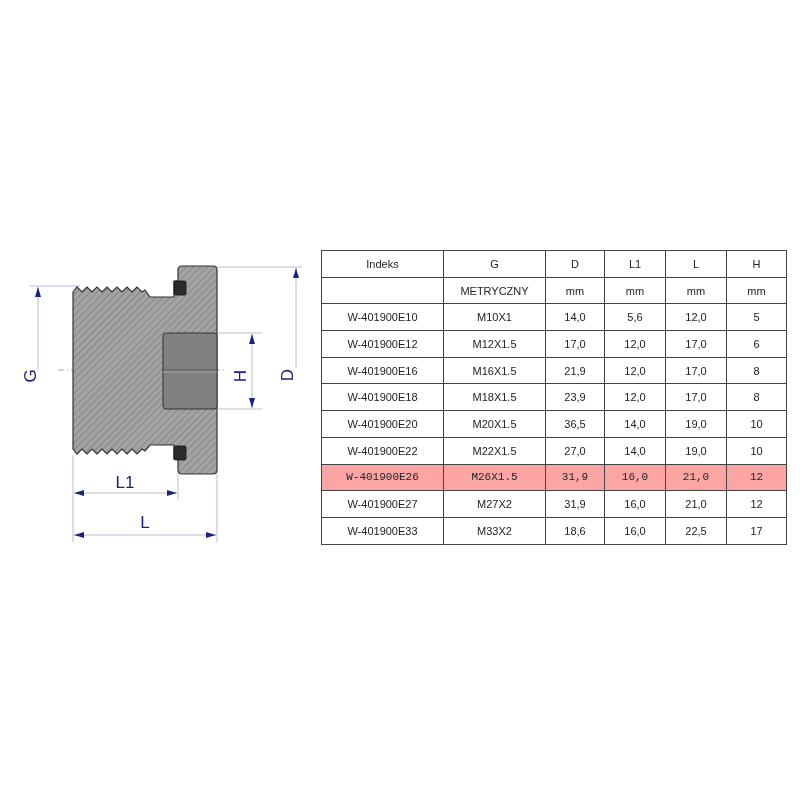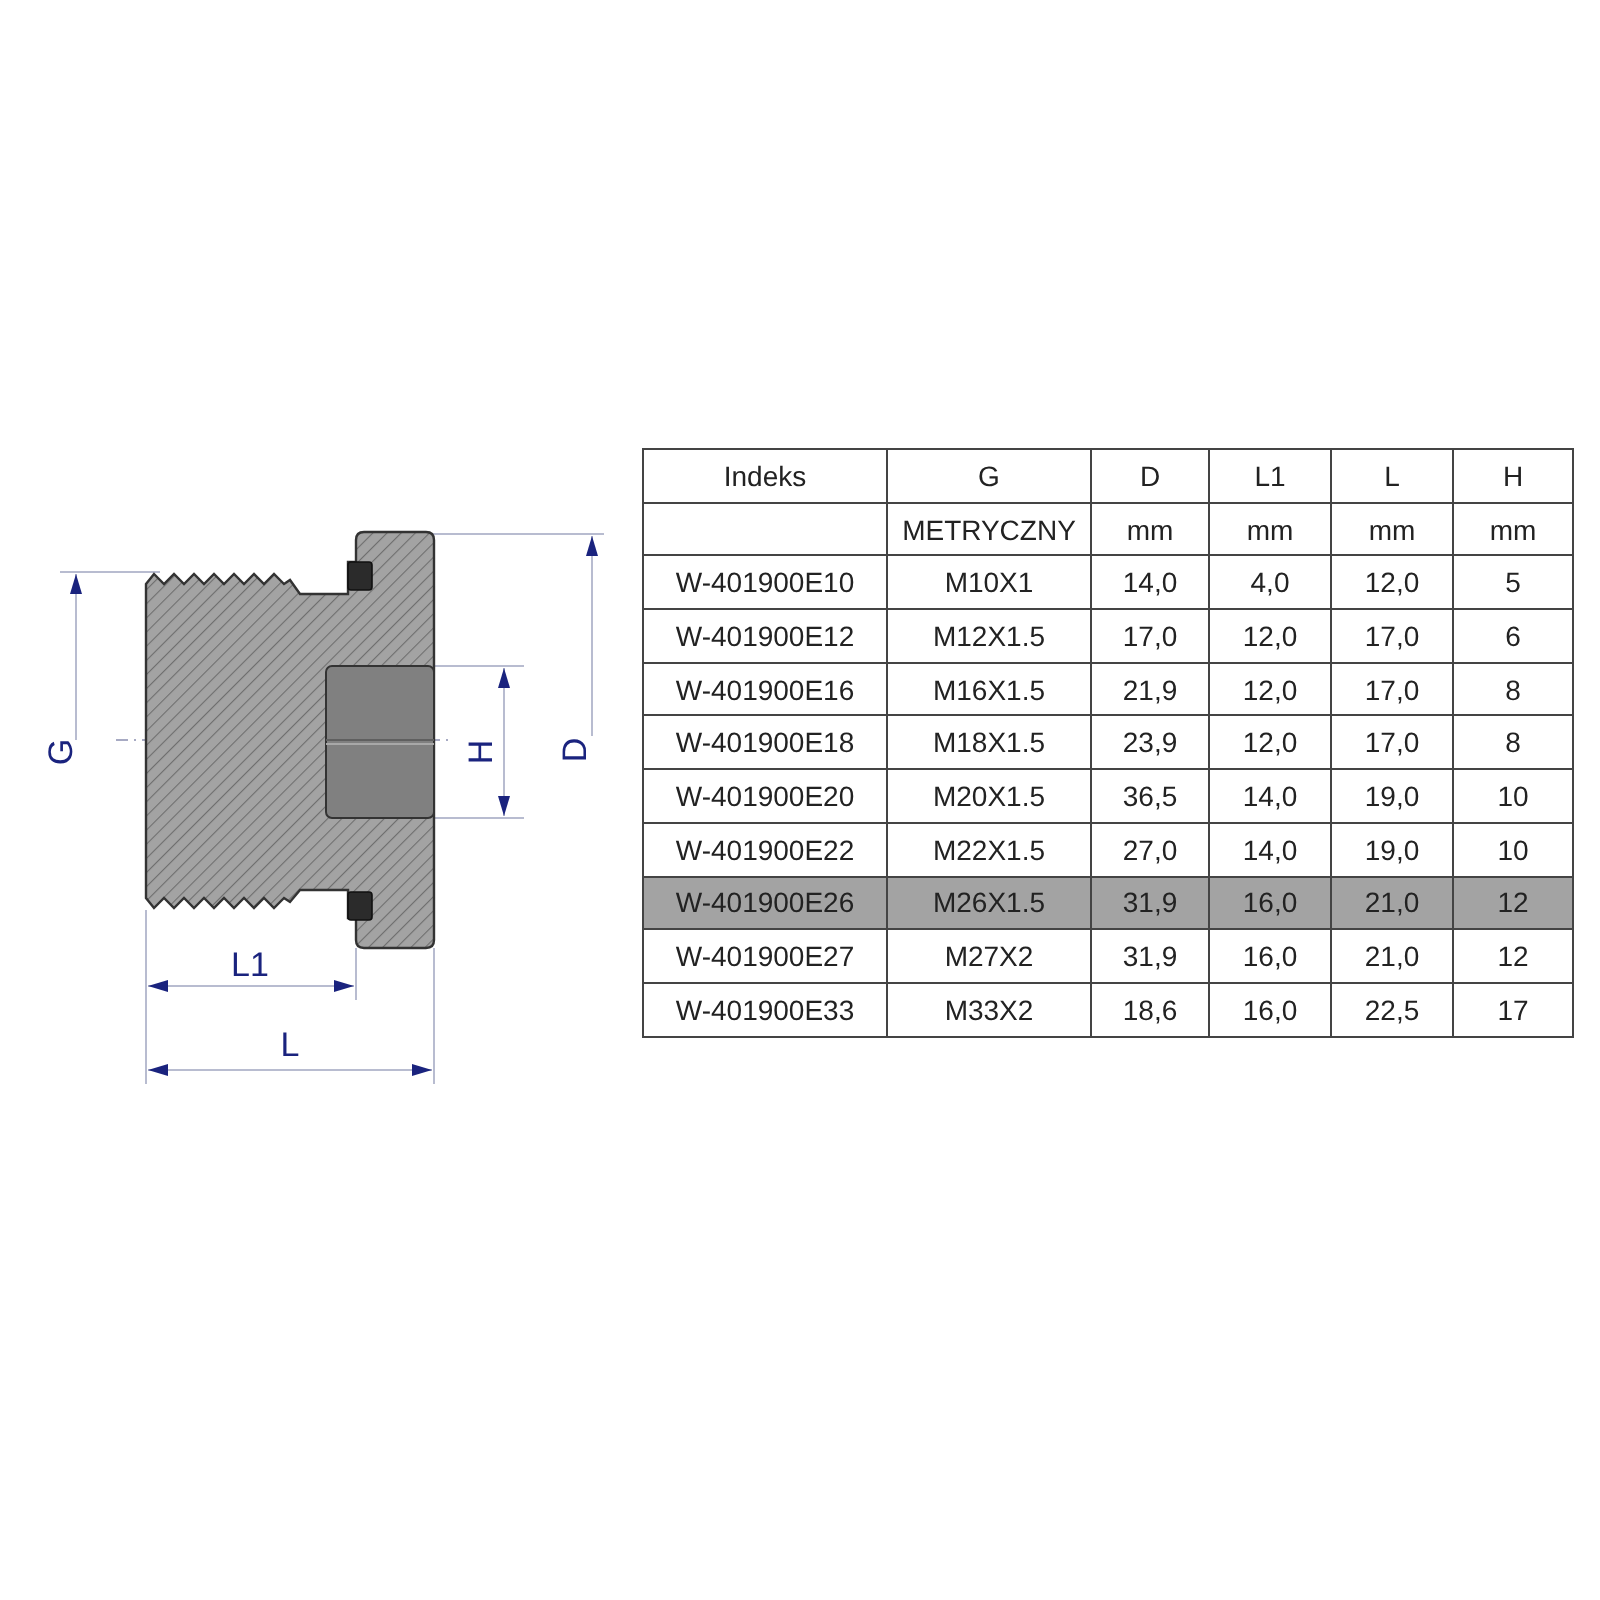--- a/index.html
+++ b/index.html
@@ -1,26 +1,26 @@
 <!DOCTYPE html>
 <html><head>
 <meta charset="utf-8">
 <style>
   html, body { margin:0; padding:0; background:#ffffff; }
   body { width:800px; height:800px; position:relative; overflow:hidden; font-family:"Liberation Sans", sans-serif; }
   #drawing { position:absolute; left:0; top:0; width:320px; height:800px; }
   #spec-table {
-    position:absolute; left:321px; top:224px; width:465px;
+    position:absolute; left:321px; top:250px; width:465px;
     border-collapse:collapse; table-layout:fixed;
-    font-size:14px; color:#222;padding-left:16px;
+    font-size:11px; color:#222;padding-left:16px;
   }
   #spec-table td {
     border:1px solid #444; height:25.7px; padding:0; text-align:center; vertical-align:middle;
   }
-  #spec-table tr.highlight td { background:#a3a3a3; }
+  #spec-table tr.highlight td { background:#fca5a5;font-family:Liberation Mono, monospace; }
   .dim-label { font-family:"Liberation Sans", sans-serif; font-size:17px; fill:#1a237e; }
 </style>
 </head>
 <body>
 
 <svg id="drawing" viewBox="0 0 320 800" width="320" height="800">
   <defs>
     <pattern id="hatch" patternUnits="userSpaceOnUse" width="5" height="5" patternTransform="rotate(45)">
       <rect width="5" height="5" fill="#a3a3a3"></rect>
       <line x1="0" y1="0" x2="0" y2="5" stroke="#6e6e6e" stroke-width="1.1"></line>
@@ -111,21 +111,21 @@
       <td>mm</td>
       <td>mm</td>
       <td>mm</td>
     </tr>
   </tbody>
   <tbody id="table-body">
       <tr>
         <td>W-401900E10</td>
         <td>M10X1</td>
         <td>14,0</td>
-        <td>4,0</td>
+        <td>5,6</td>
         <td>12,0</td>
         <td>5</td>
       </tr>
       <tr>
         <td>W-401900E12</td>
         <td>M12X1.5</td>
         <td>17,0</td>
         <td>12,0</td>
         <td>17,0</td>
         <td>6</td>

